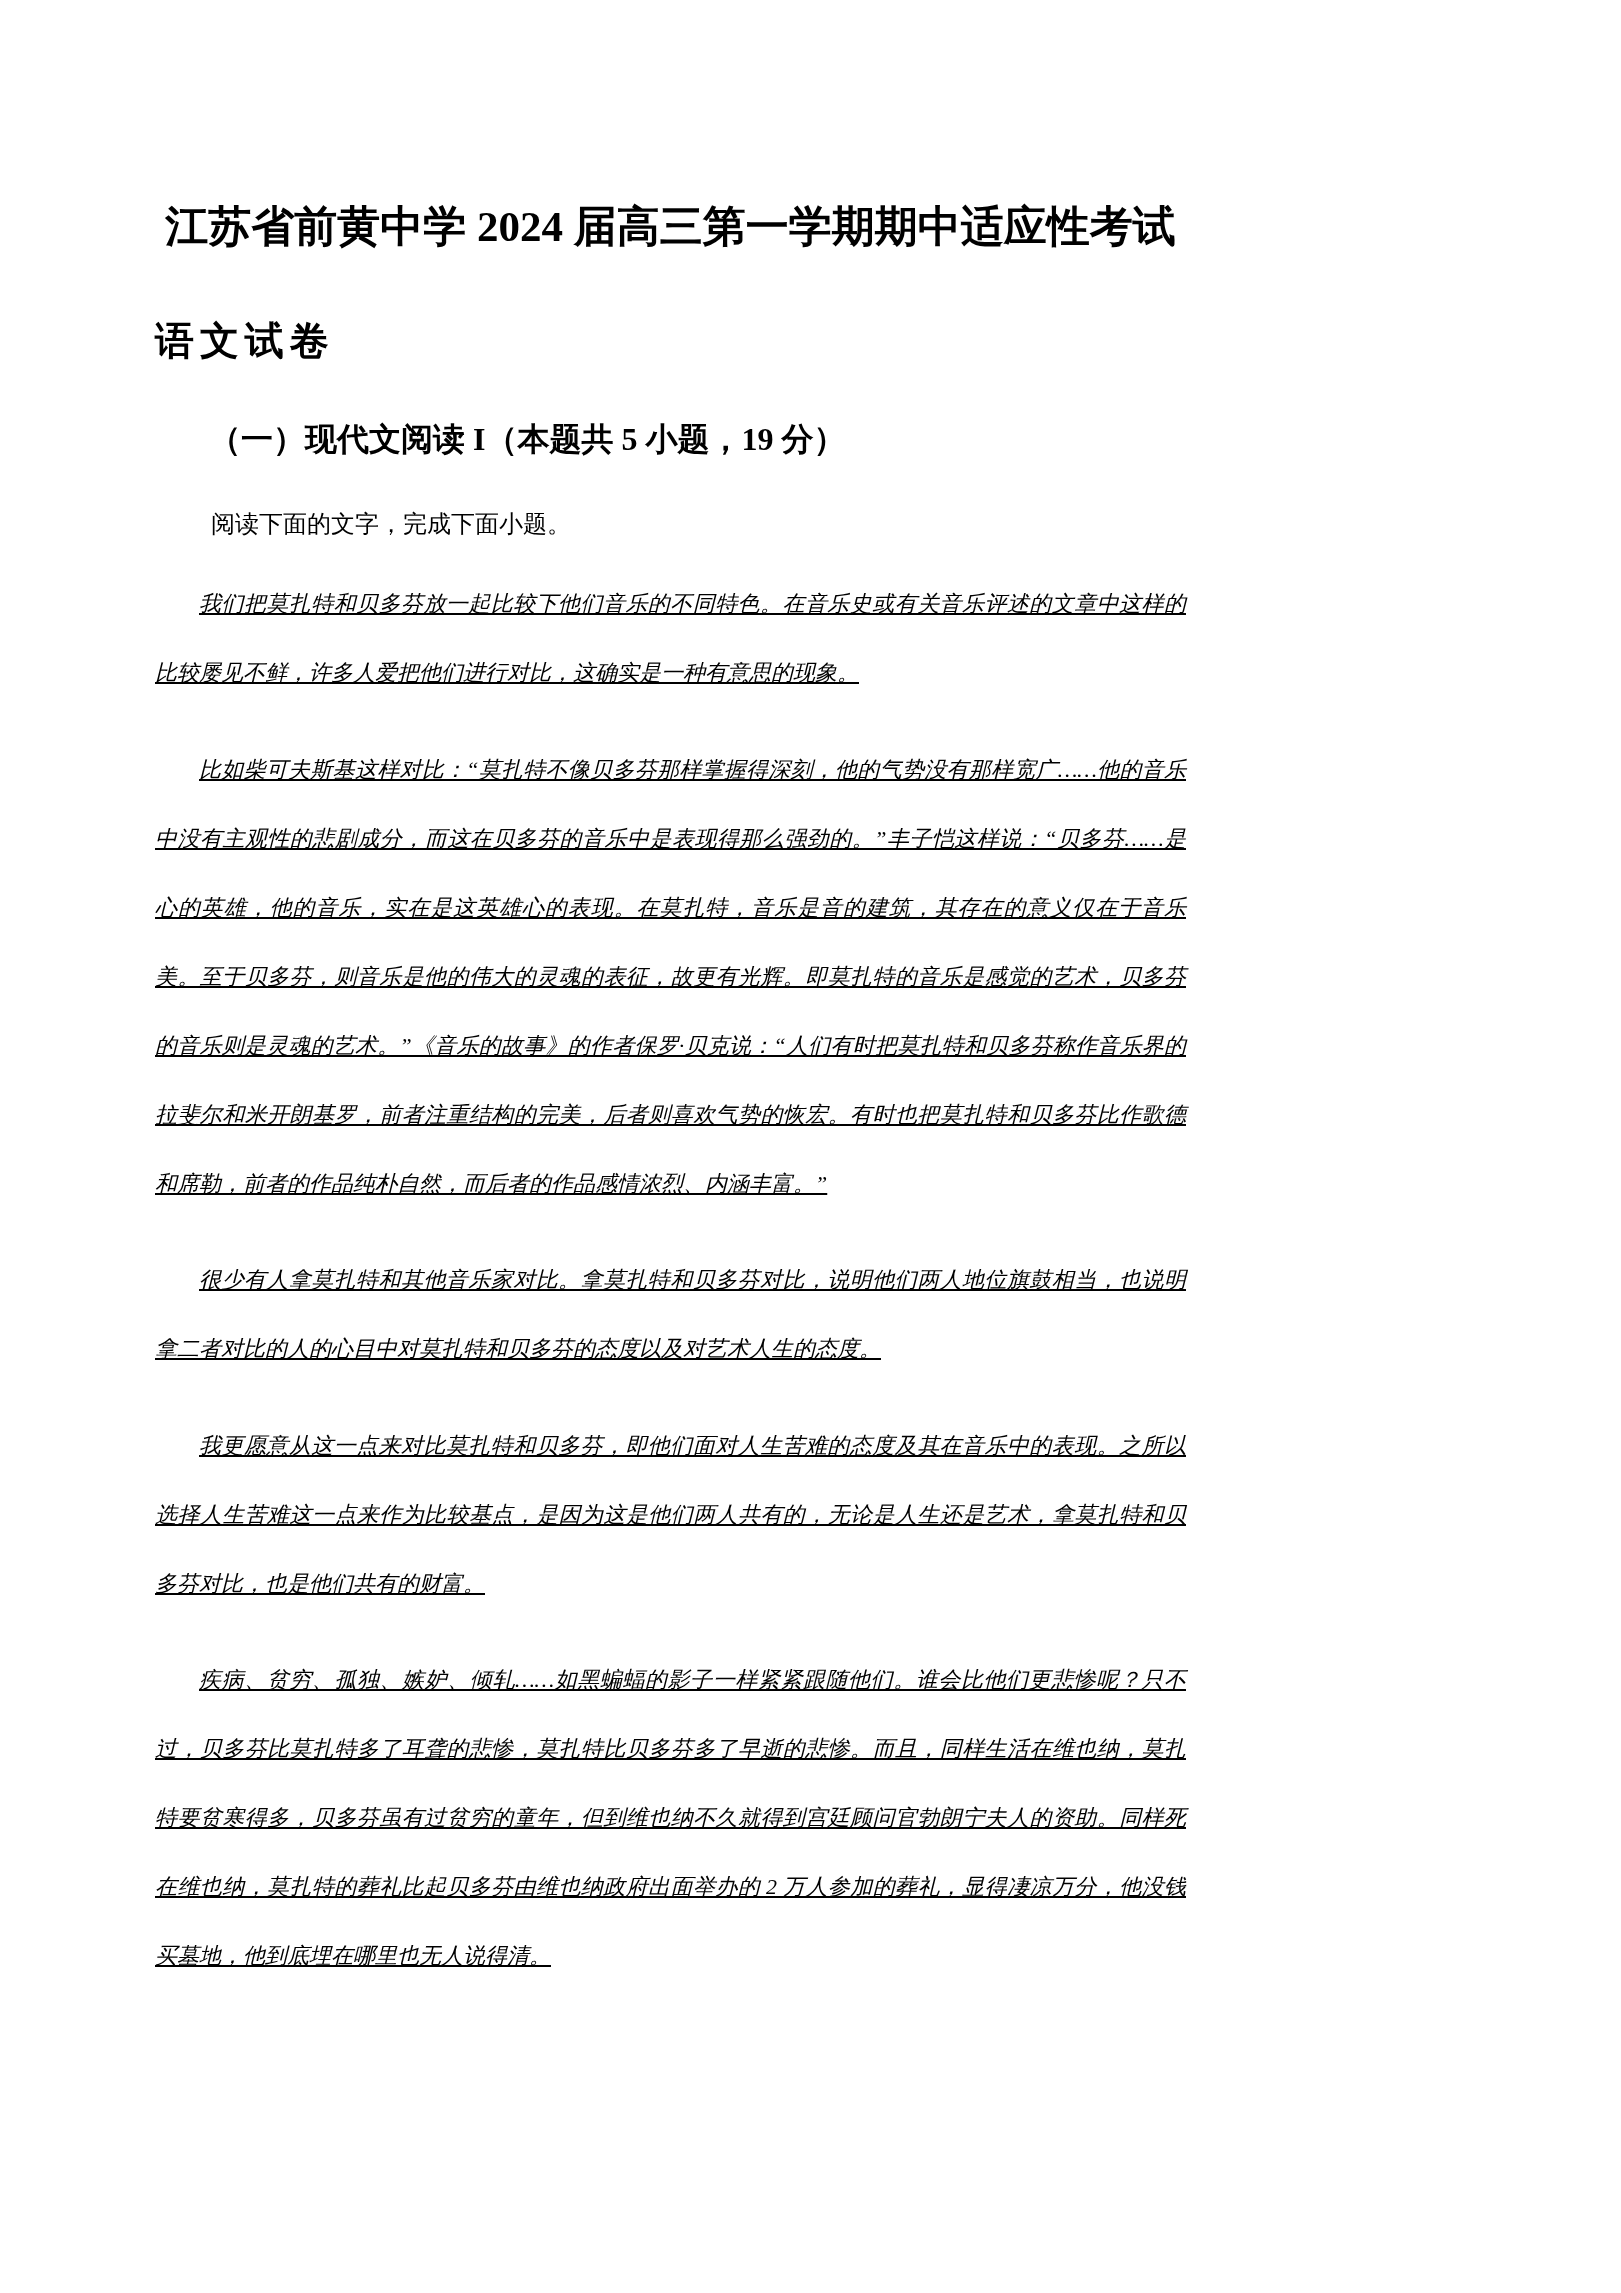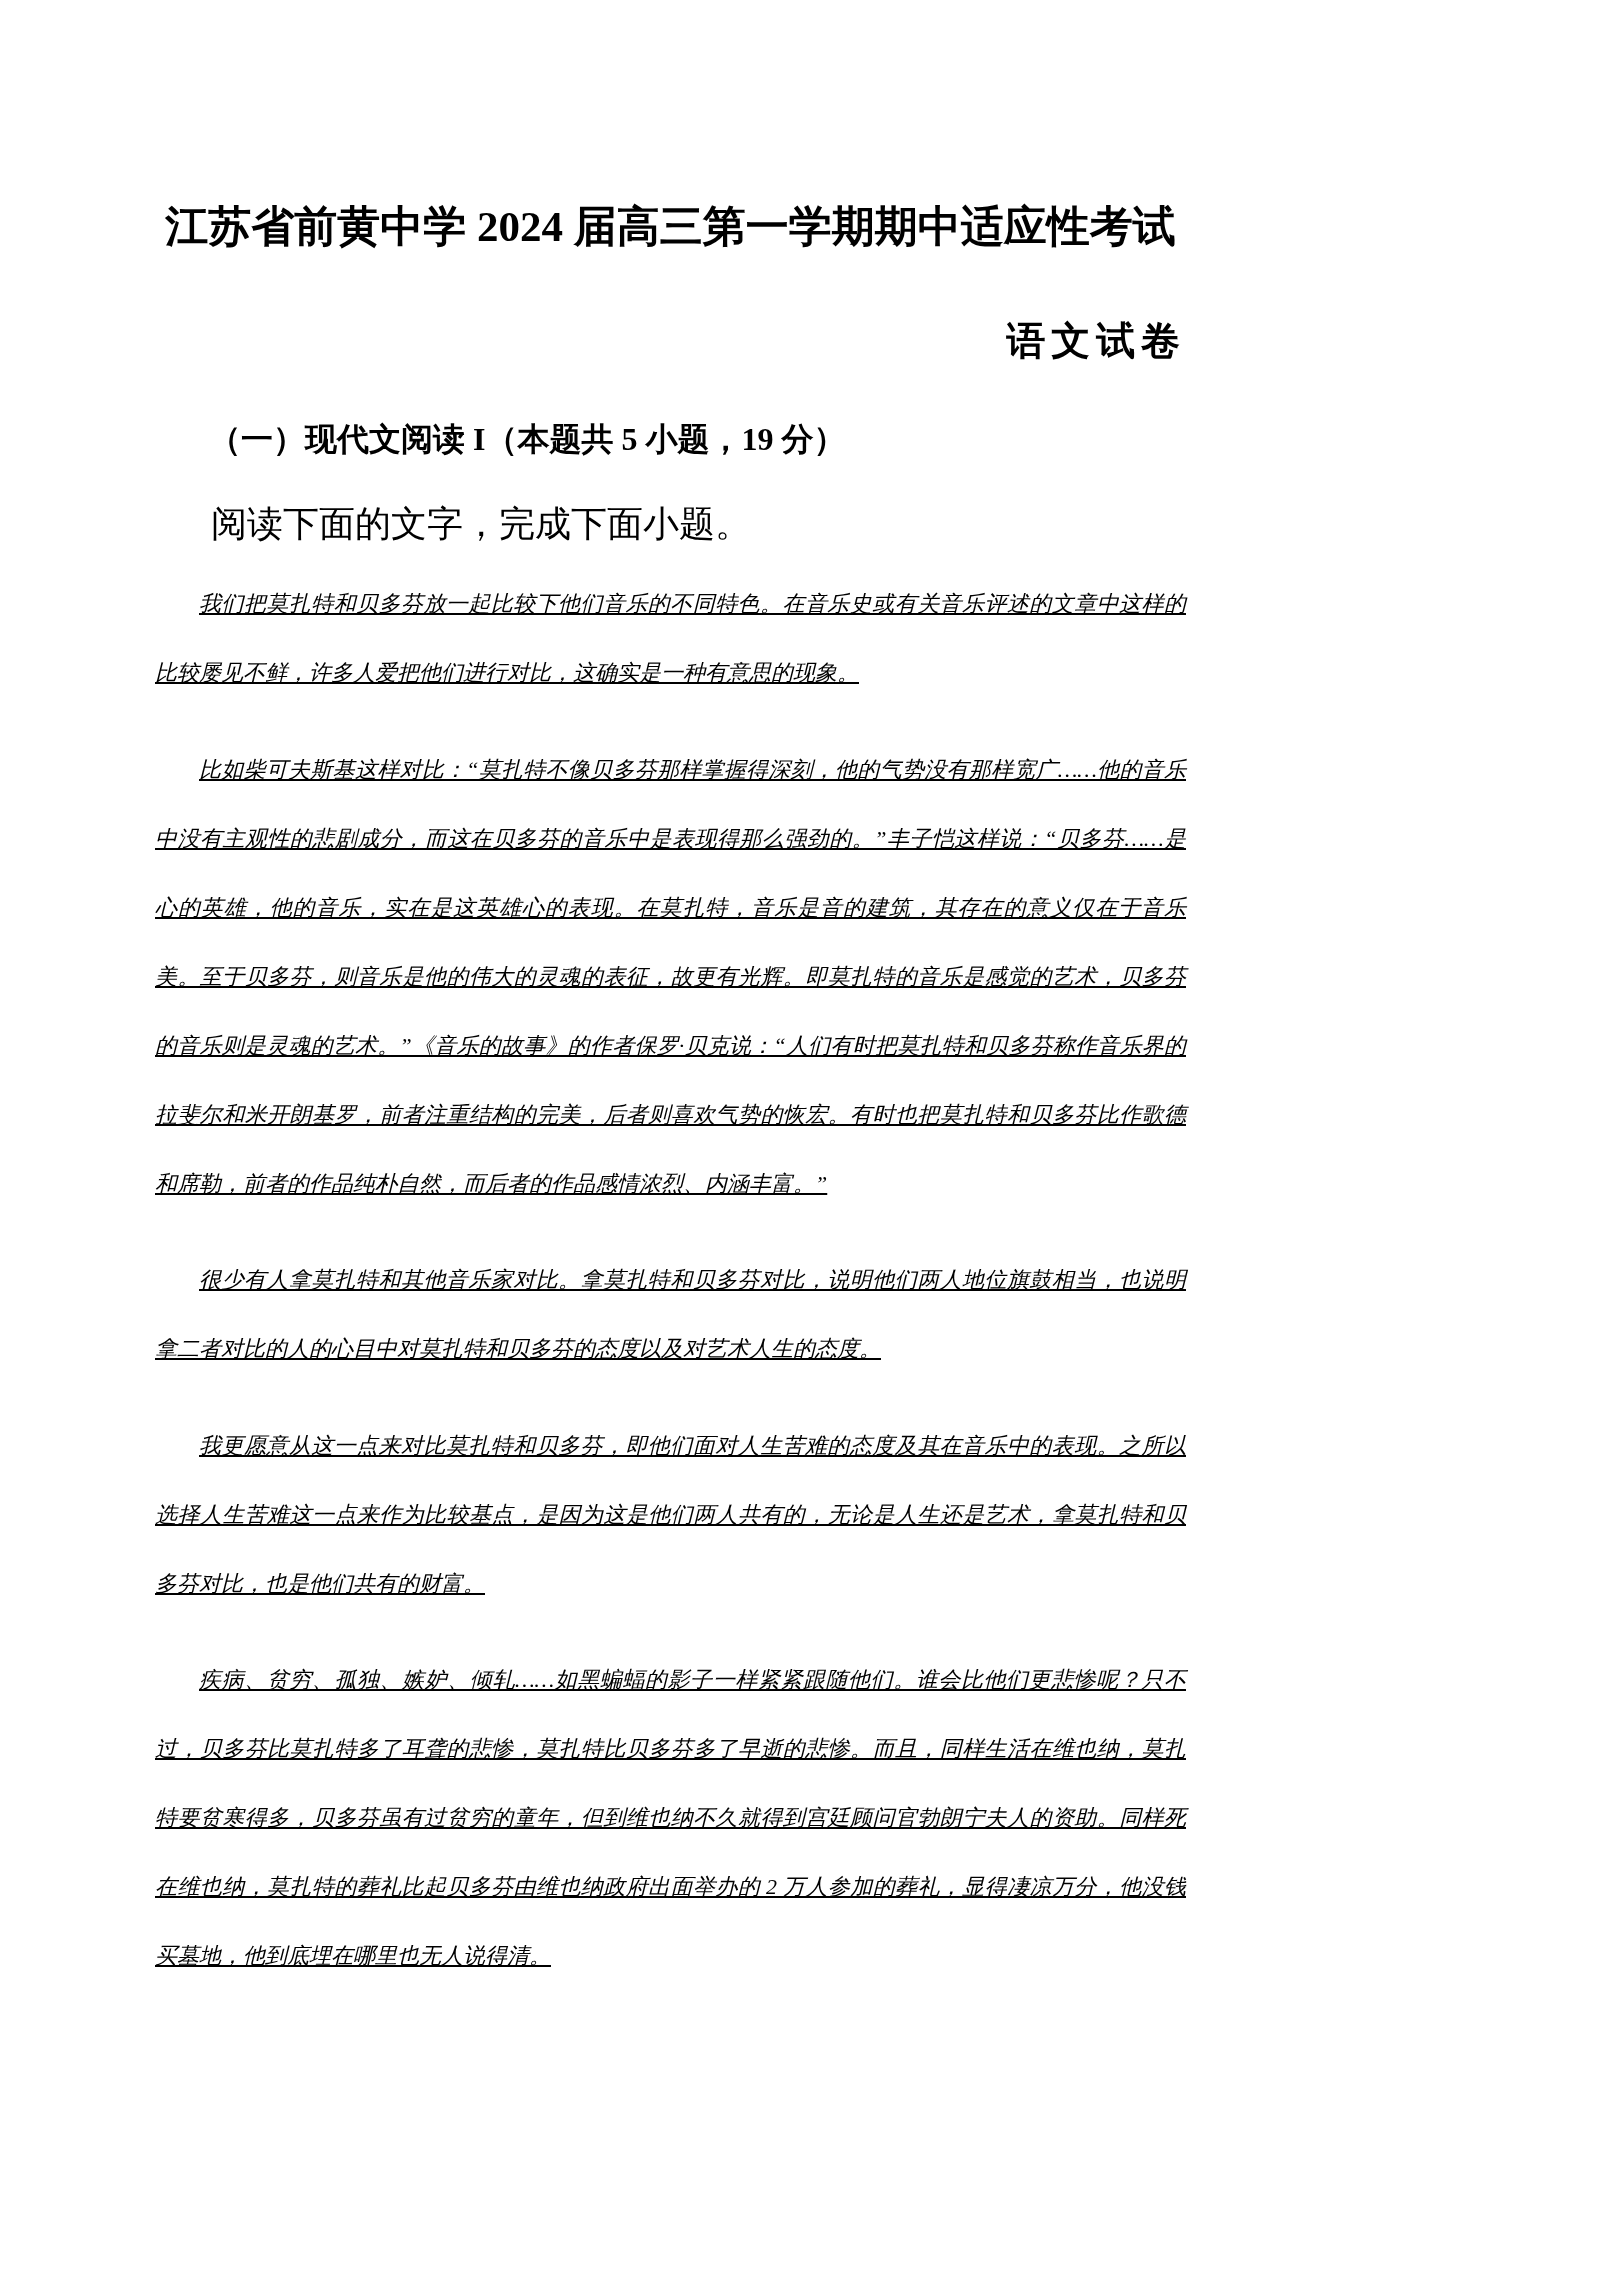--- a/index.html
+++ b/index.html
@@ -21,39 +21,39 @@
   .doc-title {
     font-size: 43px;
     font-weight: bold;
     text-align: center;
     line-height: 51px;
     margin: 0;
   }
   .doc-subtitle {
     font-size: 39px;
     font-weight: bold;
-    text-align: right;
+    text-align: left;
     line-height: 47px;
     margin: 65px 0 0 0;
     letter-spacing: 5.9px;
   }
   .section-heading {
     font-size: 32px;
     font-weight: bold;
     line-height: 39px;
     margin: 64px 0 0 0;
   }
   .subsection-heading {
     font-size: 32px;
     font-weight: bold;
     line-height: 39px;
     margin: 56px 0 0 54px;
   }
   .instruction {
-    font-size: 36px;
+    font-size: 24px;
     line-height: 37px;
     margin: 46px 0 0 0;
     text-indent: 56px;
     font-family: "Liberation Sans", sans-serif;
   }
   .passage {
     margin-top: 11.8px;
   }
   .passage p {
     font-size: 22px;

